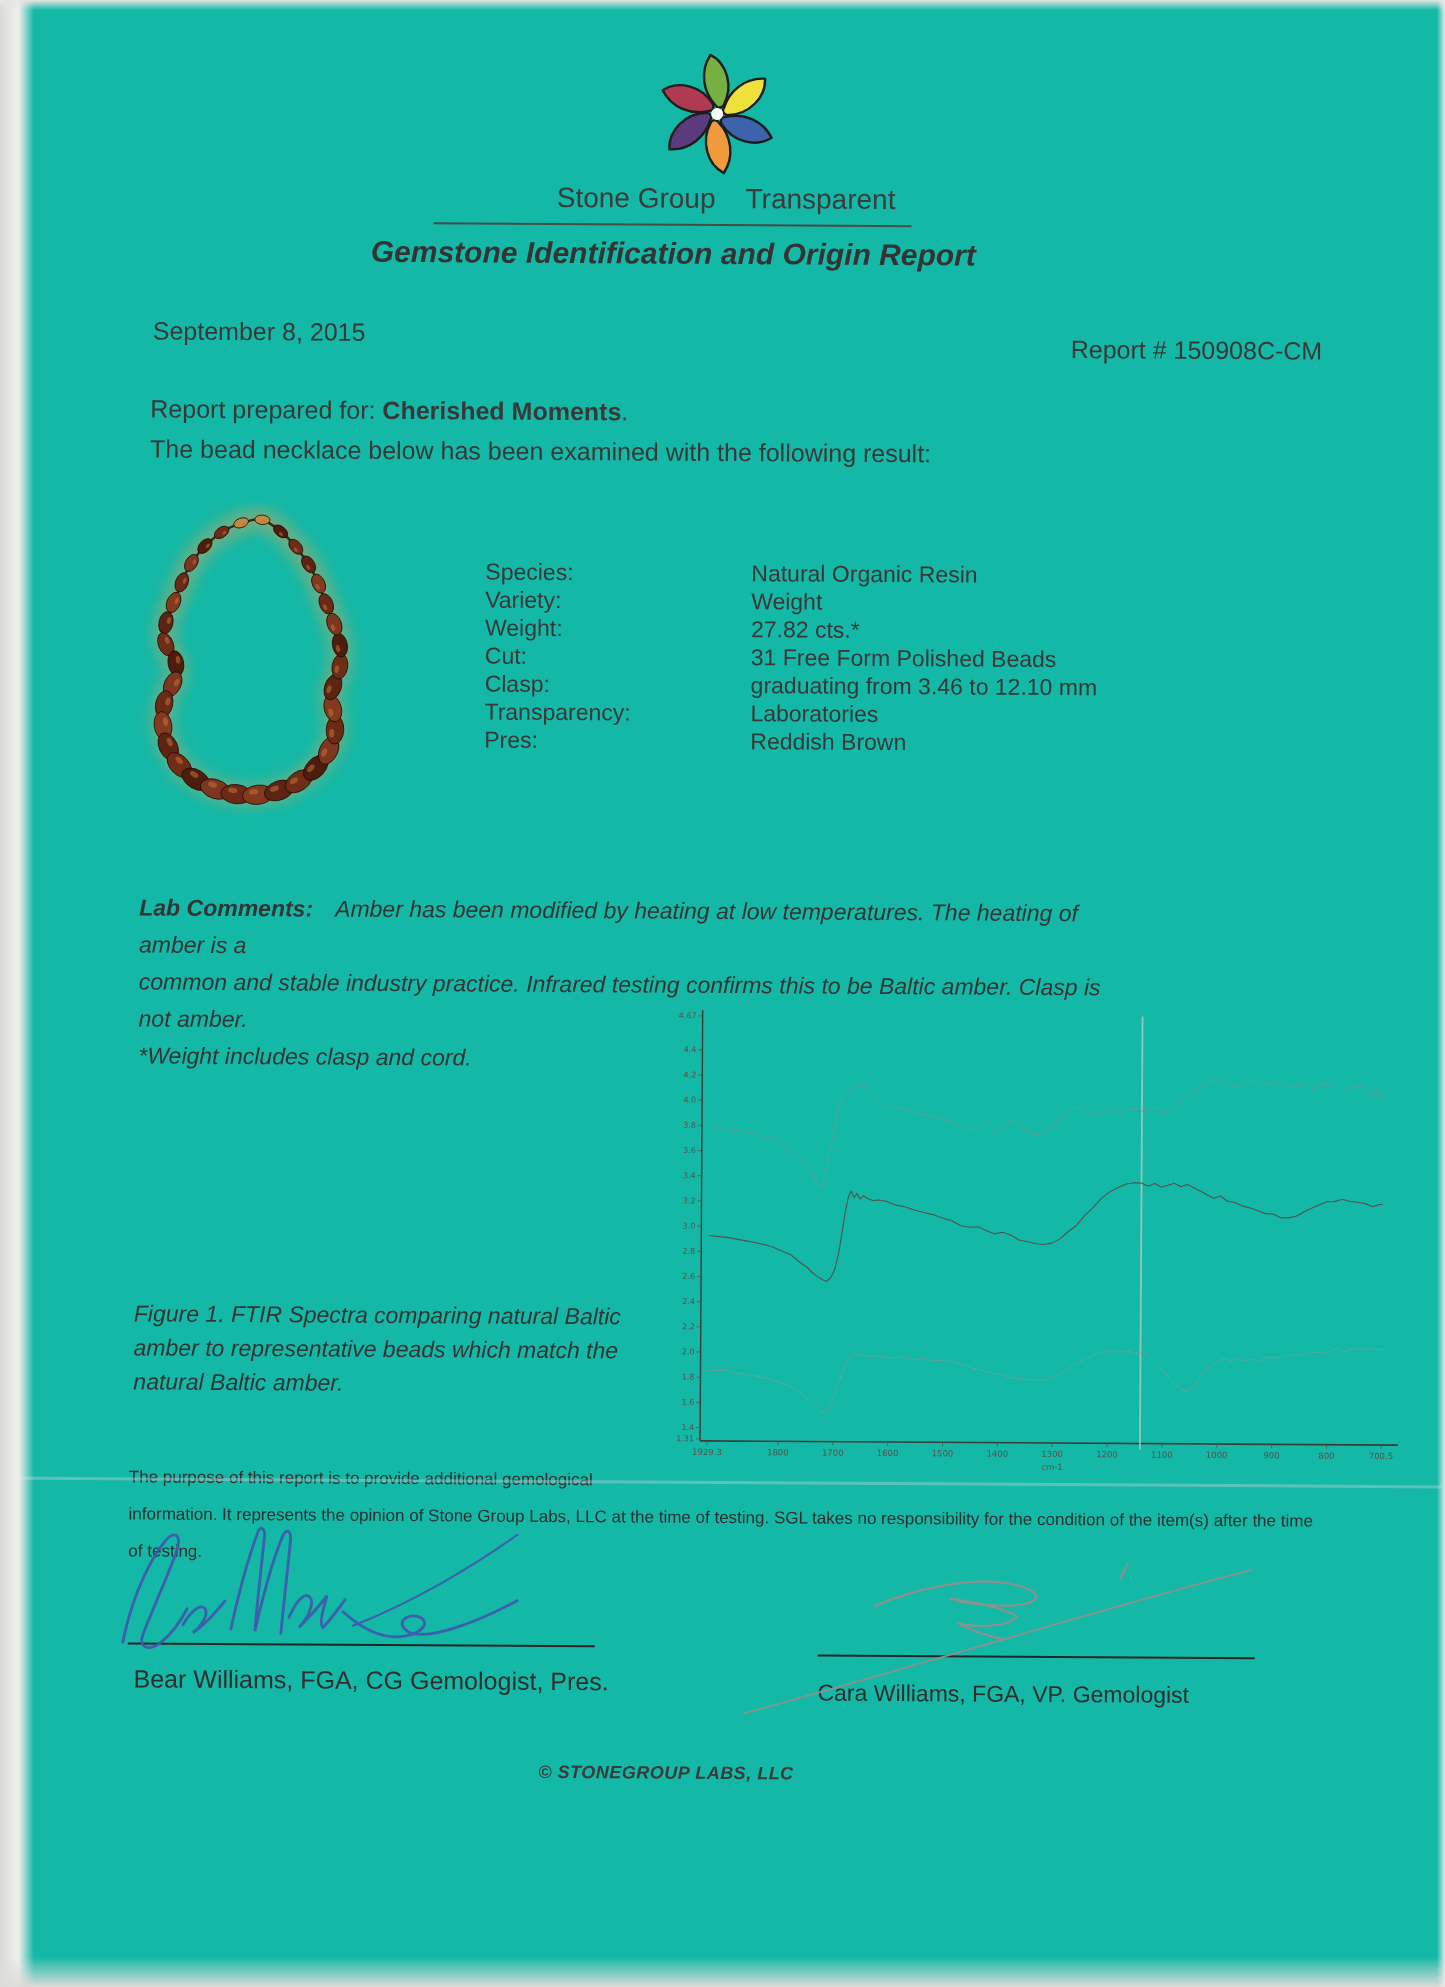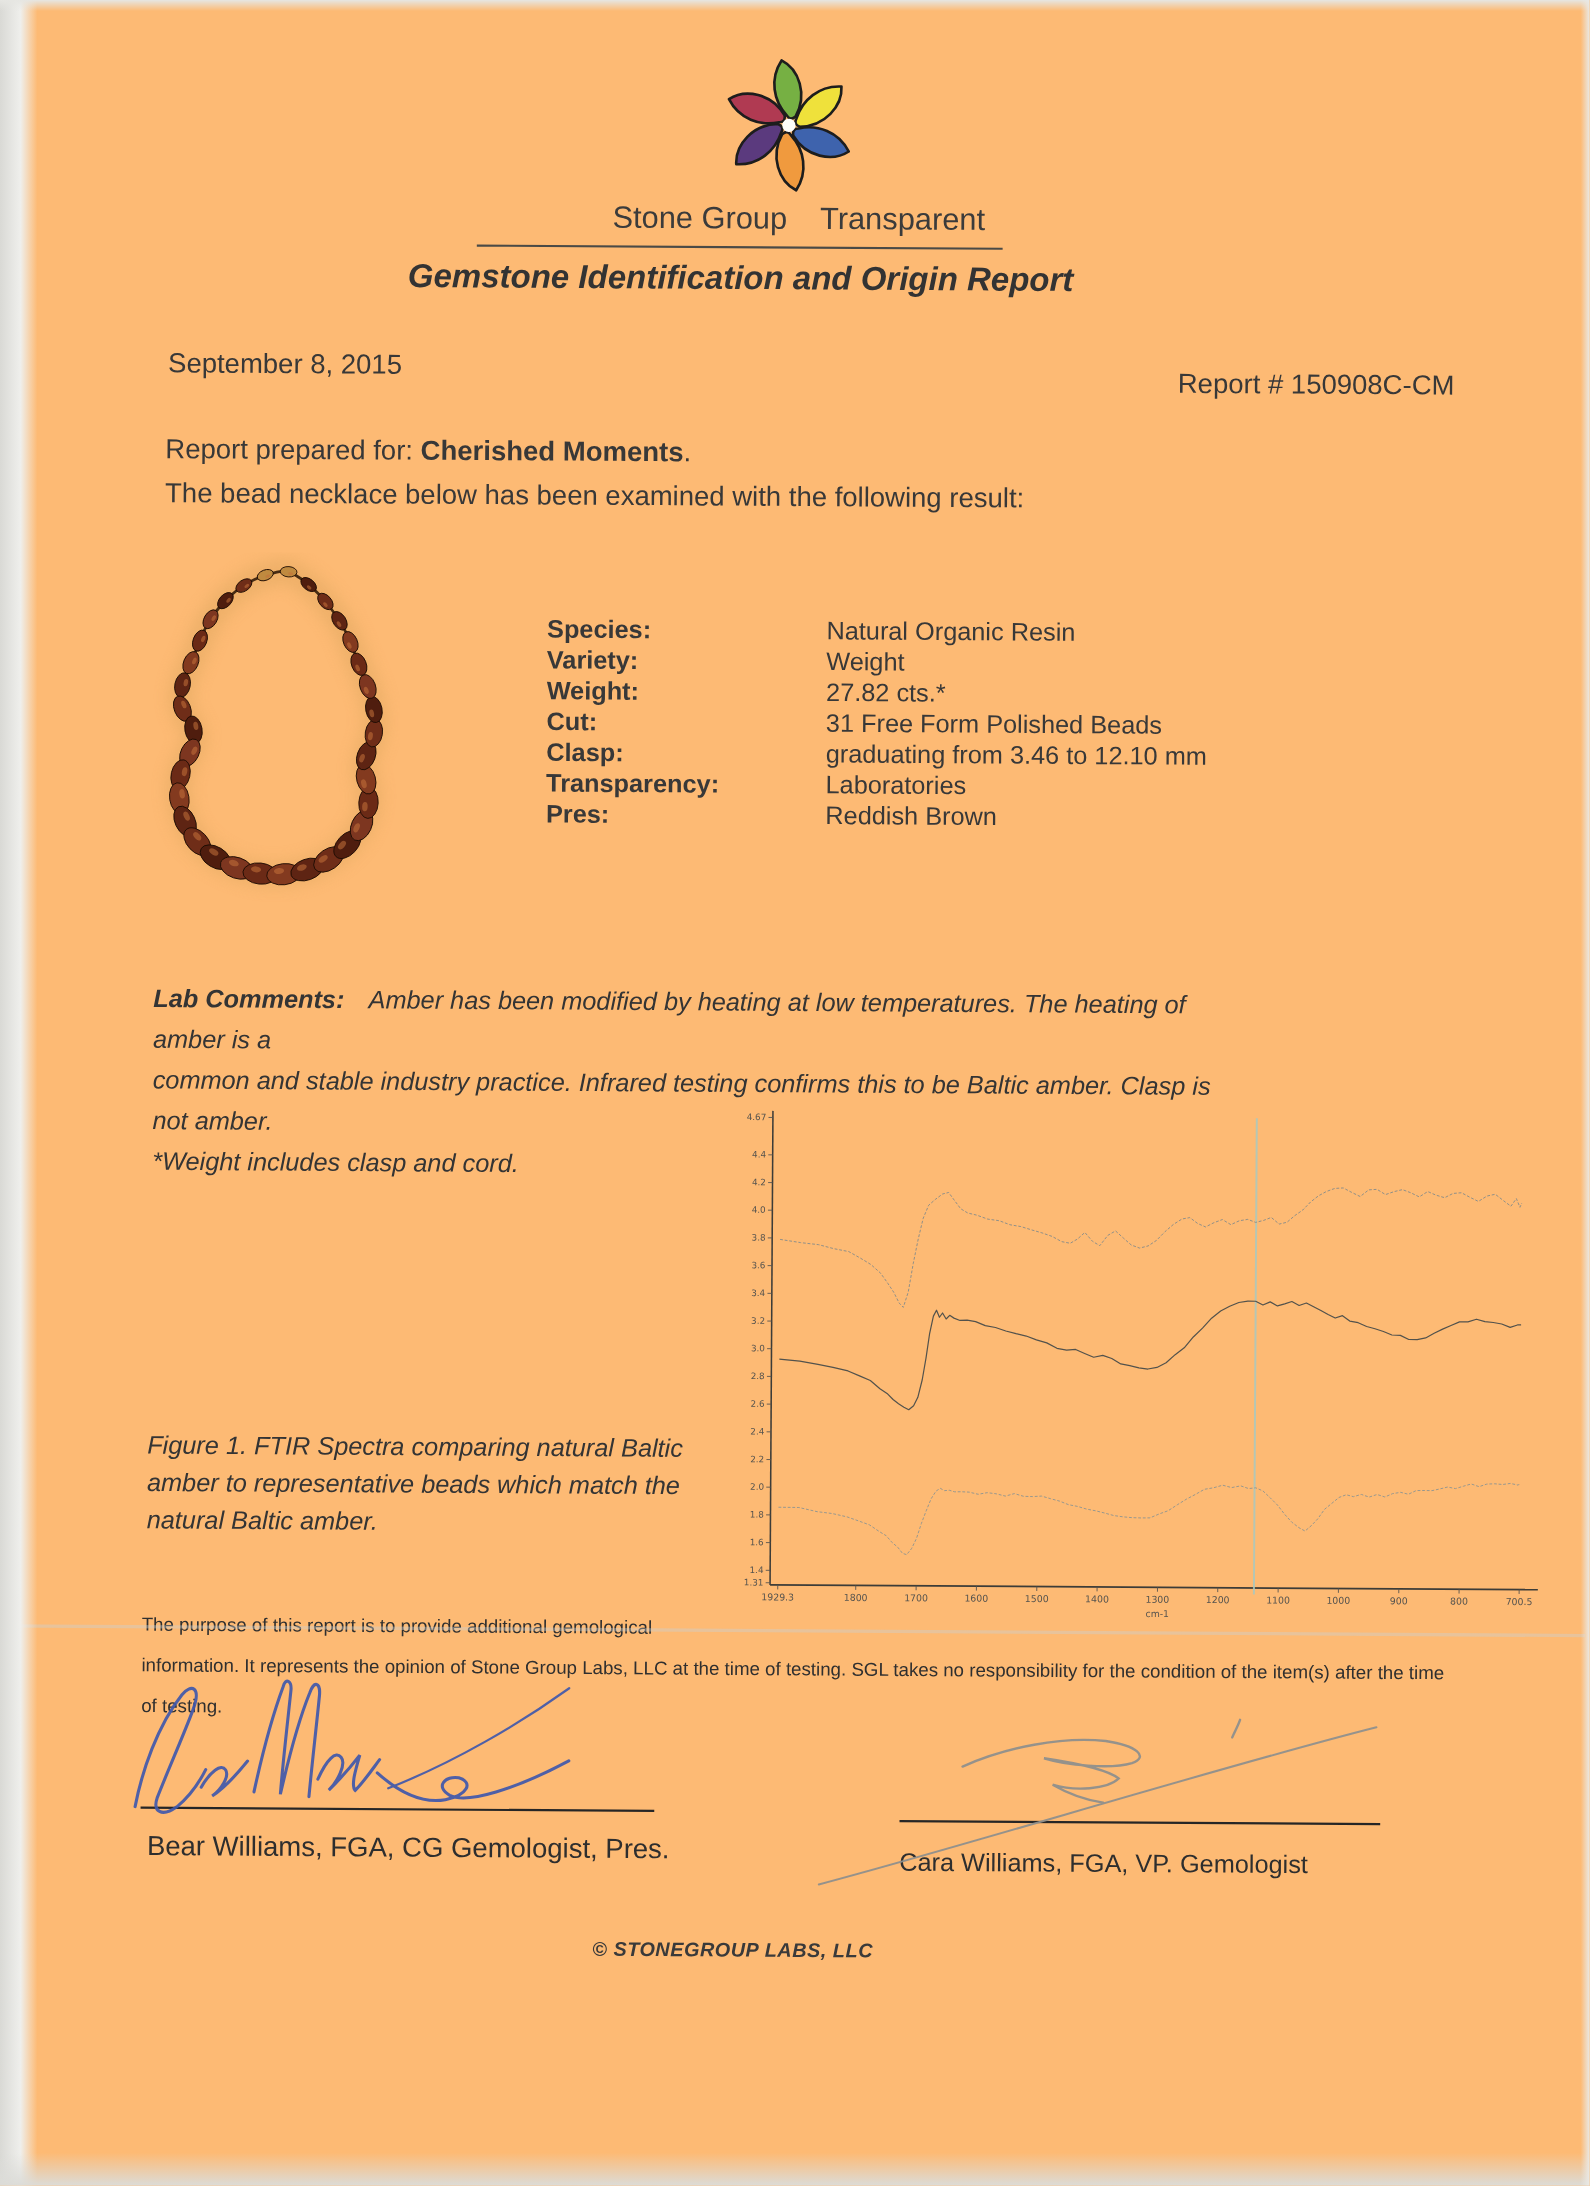--- a/index.html
+++ b/index.html
@@ -1,16 +1,16 @@
 <!DOCTYPE html>
 <html><head>
 <meta charset="utf-8">
 <style>
   html,body{margin:0;padding:0;background:#e8e8e5;}
-  .sheet{position:relative;width:1445px;height:1987px;background:#fdba74;overflow:hidden;
+  .sheet{position:relative;width:1445px;height:1987px;background:#14b8a6;overflow:hidden;
          font-family:"Liberation Sans",sans-serif;color:#383838;}
   .content{position:absolute;left:0;top:0;right:0;bottom:0;transform:rotate(0.35deg);transform-origin:50% 40%;}
   .abs{position:absolute;}
   
   .edge-left{left:0;top:0;bottom:0;width:34px;background:linear-gradient(to right,#d9d9d5,#efefec 55%,rgba(255,255,255,0));}
   .edge-top{left:0;top:0;right:0;height:10px;background:linear-gradient(to bottom,#e6e6e2,rgba(255,255,255,0));}
   .edge-bottom{left:0;bottom:0;right:0;height:30px;background:linear-gradient(to top,#dcdcd8,rgba(255,255,255,0));}
   .edge-right{right:0;top:0;bottom:0;width:8px;background:linear-gradient(to left,#e9e9e6,rgba(255,255,255,0));}
   .scan-band{left:0;top:1481px;width:100%;height:3px;background:#c9d2d8;opacity:.4;}
   
@@ -19,21 +19,21 @@
   .divider{left:430px;top:224px;width:478px;height:2px;background:#4a4a46;}
   .report-title{left:260px;top:237px;width:820px;text-align:center;font-size:30px;font-weight:bold;
                 font-style:italic;color:#333;}
   .date{left:150px;top:320px;font-size:25px;}
   .report-no{left:1068px;top:333px;font-size:25px;}
   .prepared{left:148px;top:392px;font-size:25px;line-height:40px;}
   .bold{font-weight:bold;}
   
   .specs{left:484px;top:559px;font-size:23px;}
   .spec-row{position:relative;height:28px;line-height:28px;}
-  .spec-label{font-weight:bold;margin-left:12px;}
+  .spec-label{font-weight:normal;}
   .spec-value{position:absolute;left:266px;top:0;font-weight:normal;white-space:nowrap;}
   
   .labcom{left:140px;top:893px;width:1000px;font-size:23px;font-style:italic;line-height:37px;color:#343434;}
   .labcom .lc-label{font-weight:bold;margin-right:22px;}
   
   .figcap{left:137px;top:1300px;width:500px;font-size:23px;font-style:italic;line-height:34px;color:#343434;}
   
   .chart-box{left:660px;top:1000px;width:760px;height:490px;}
   
   .purpose{left:133px;top:1462px;width:1280px;font-size:17px;line-height:37px;color:#2f2f2f;}

